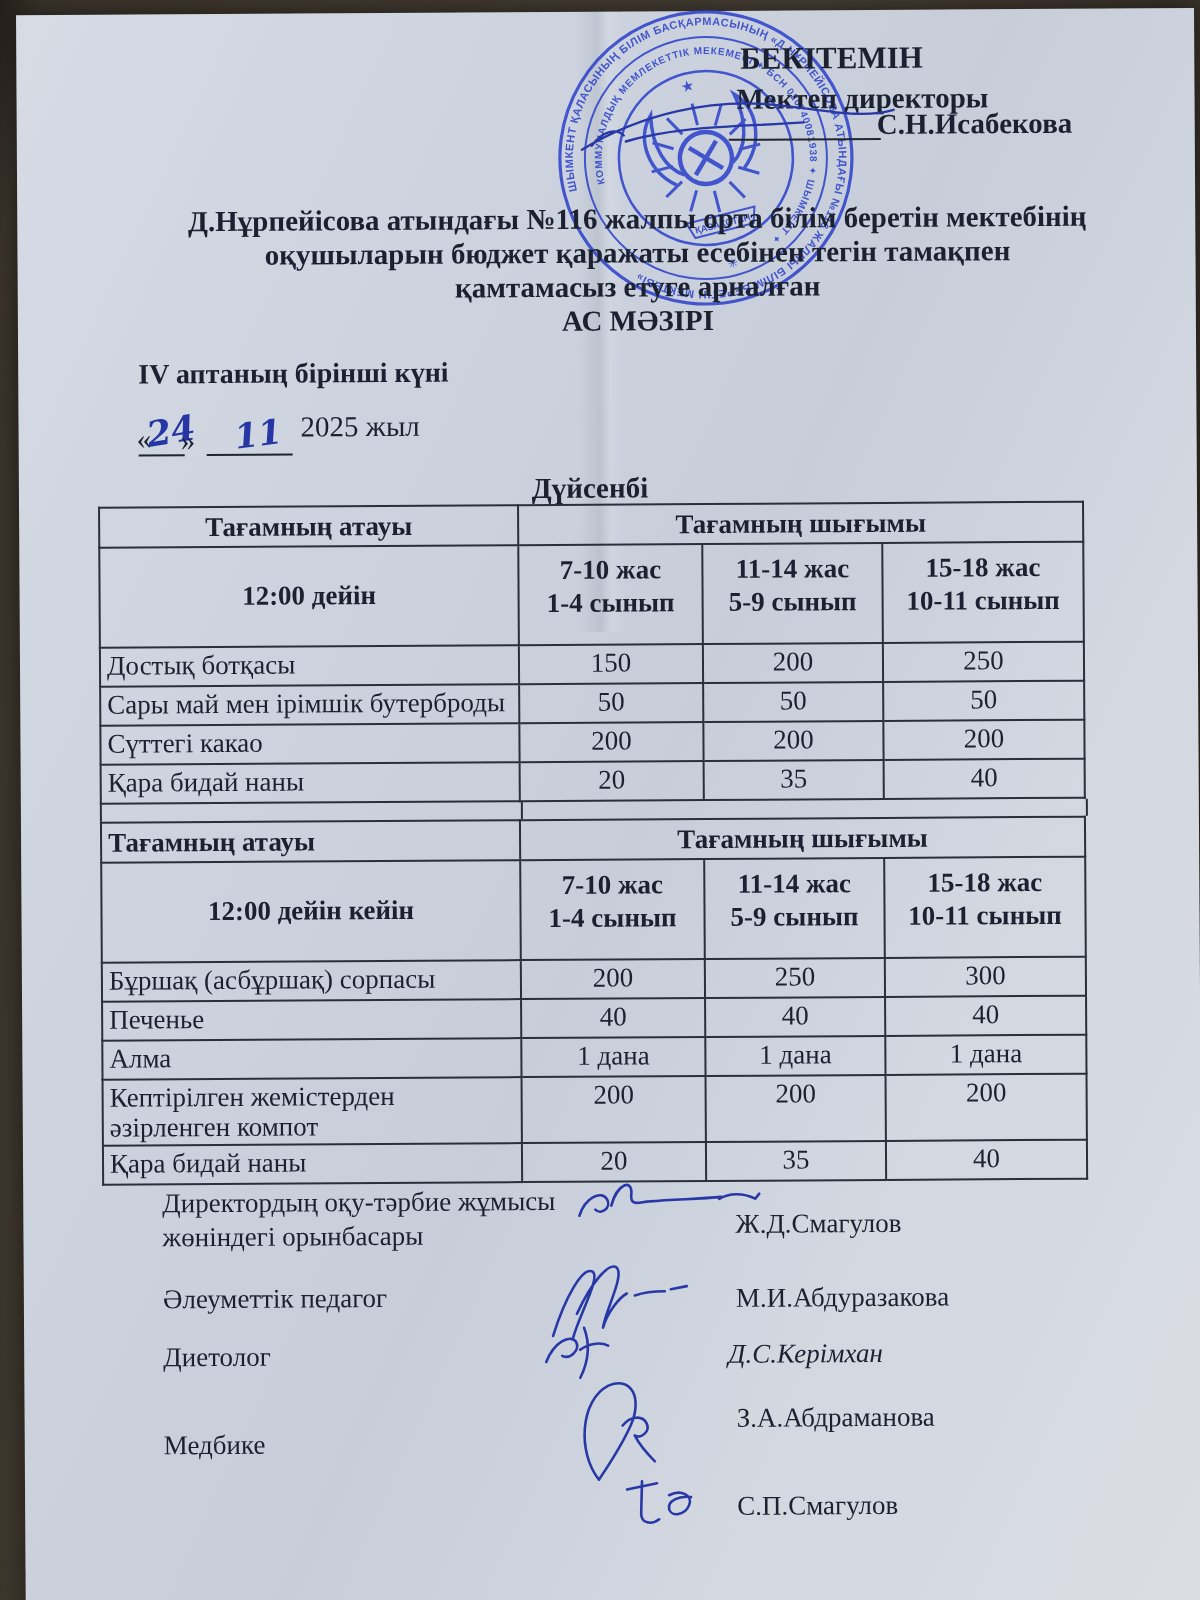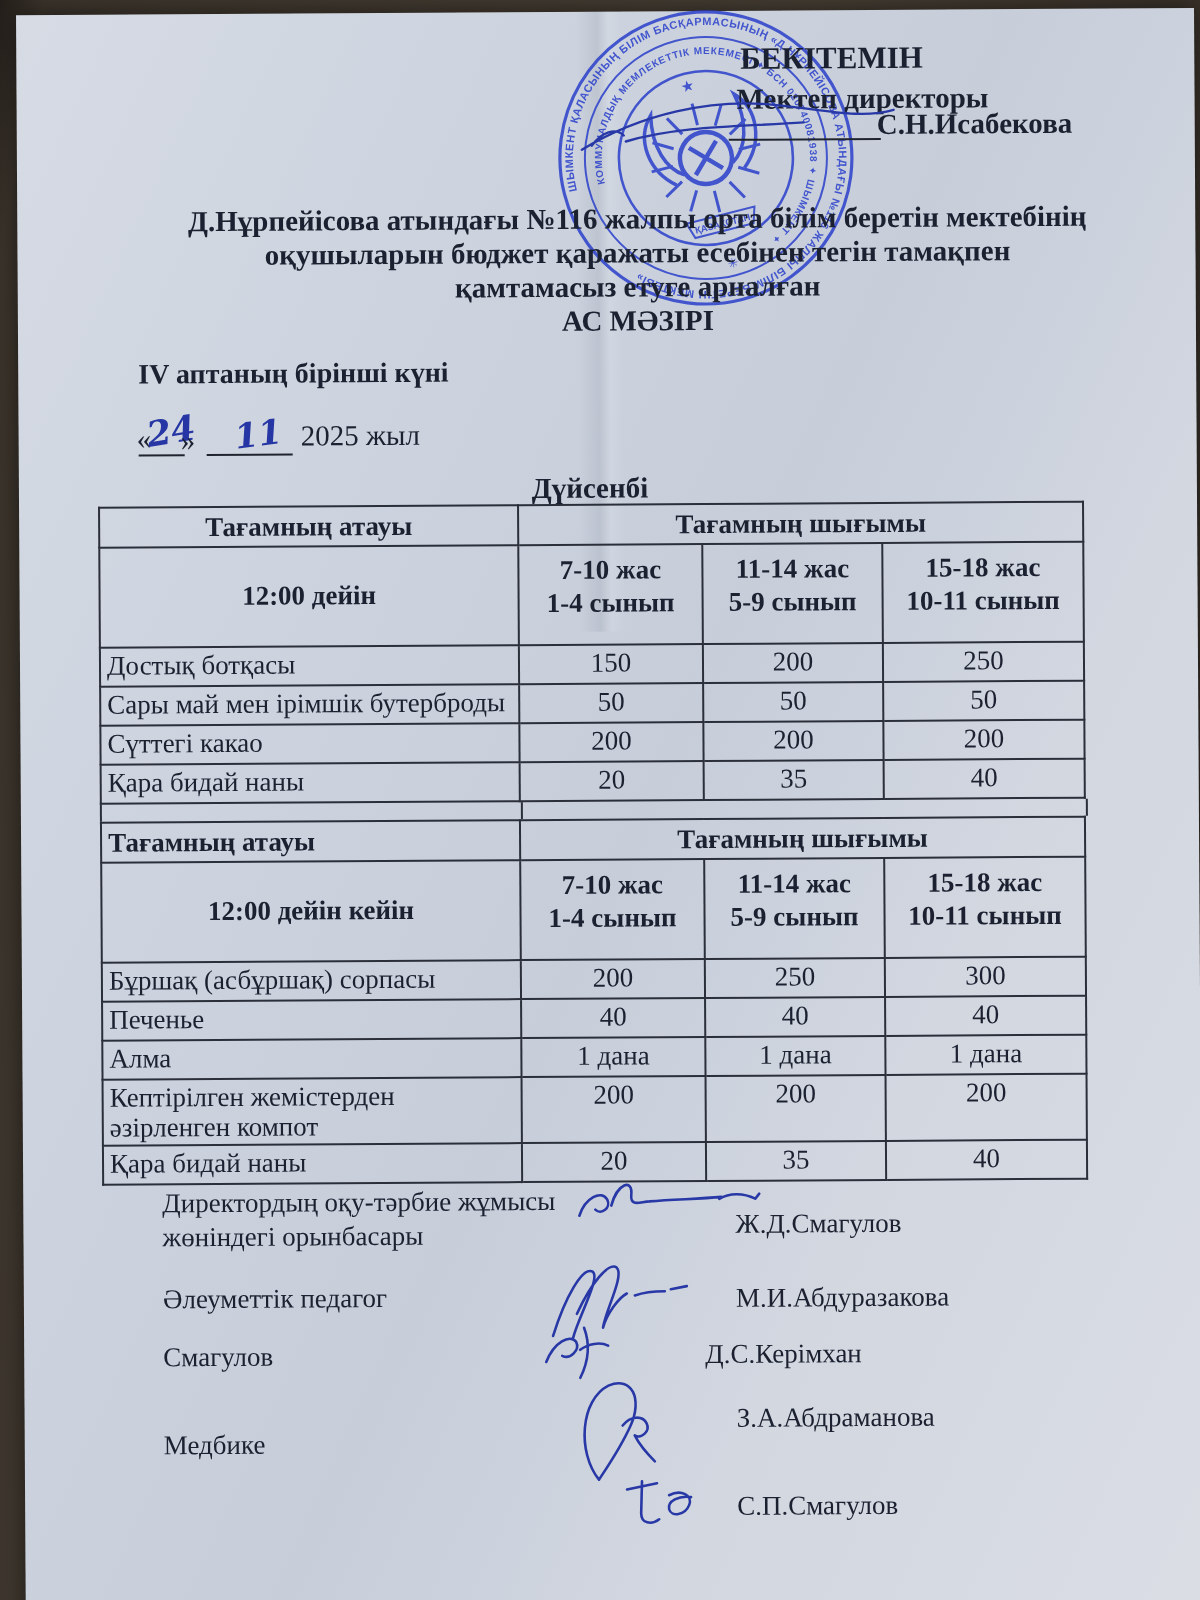--- a/index.html
+++ b/index.html
@@ -29,21 +29,21 @@
   .appr3{left:860px;top:98px;font-size:29px;}
   .sig-line{left:712px;top:128px;width:152px;border-bottom:2.5px solid #20242e;height:0;}
   
   .title{left:90px;top:190px;width:1060px;font-size:29px;line-height:34px;}
   .week{left:120px;top:344px;font-size:28px;}
   
   .dq1{left:118px;top:408px;font-size:29px;}
   .dq2{left:162px;top:410px;font-size:29px;}
   .dline1{left:120px;top:440px;width:46px;border-bottom:2px solid #20242e;height:0;}
   .dline2{left:188px;top:440px;width:86px;border-bottom:2px solid #20242e;height:0;}
-  .dyear{left:282px;top:406px;font-size:29px;}
+  .dyear{left:282px;top:397px;font-size:29px;}
   .hand{font-style:italic;font-weight:bold;color:#2636a4;font-family:"DejaVu Serif",serif;}
   .hday{left:128px;top:396px;font-size:35px;transform:rotate(-9deg);}
   .hmonth{left:216px;top:400px;font-size:34px;transform:rotate(-7deg);}
   .dayhead{left:79px;top:460px;width:984px;font-size:29px;}
   
   .tblwrap{left:79px;top:492px;width:986px;}
   table.menu{border-collapse:collapse;table-layout:fixed;width:984px;}
   table.menu td{border:2.5px solid #2a2f3a;padding:2px 6px;font-size:27px;overflow:hidden;}
   td.hdr{font-weight:bold;text-align:center;}
   td.dish{text-align:left;padding-left:10px;line-height:30px;}
@@ -253,25 +253,25 @@
     <path class="pen" stroke-width="2.6" d="M8,46 C14,28 30,20 36,30 C40,38 30,46 24,40 M40,36 C46,14 62,8 60,26 C59,38 70,32 78,32 C104,30 128,30 150,28 M148,30 C158,24 172,24 184,30 L188,25"></path>
   </svg>
   <div class="abs sname" style="left:712px;top:1198px;">Ж.Д.Смагулов</div>
 
   <div class="abs role" style="left:139px;top:1268px;">Әлеуметтік педагог</div>
   <svg class="abs" style="left:515px;top:1238px;" width="152" height="102" viewBox="0 0 152 102">
     <path class="pen" stroke-width="2.6" d="M14,86 C26,48 44,16 54,22 C62,28 40,66 34,88 M38,64 C52,34 70,12 78,18 C86,26 66,62 64,78 C68,64 80,48 88,44 M96,46 C108,42 118,42 126,42 M132,40 L148,37"></path>
   </svg>
   <div class="abs sname" style="left:712px;top:1272px;">М.И.Абдуразакова</div>
 
-  <div class="abs role" style="left:139px;top:1326px;">Смагулов</div>
+  <div class="abs role" style="left:139px;top:1326px;">Диетолог</div>
   <svg class="abs" style="left:512px;top:1308px;" width="92" height="66" viewBox="0 0 92 66">
     <path class="pen" stroke-width="2.6" d="M10,42 C18,22 34,14 40,22 C44,30 34,40 26,36 M48,8 C54,24 52,42 44,58 M44,30 C52,24 64,22 72,26"></path>
   </svg>
-  <div class="abs sname" style="left:681px;top:1328px;">Д.С.Керімхан</div>
+  <div class="abs sname" style="left:704px;top:1328px;font-style:italic;">Д.С.Керімхан</div>
 
   <div class="abs role" style="left:139px;top:1414px;">Медбике</div>
   <svg class="abs" style="left:540px;top:1362px;" width="112" height="118" viewBox="0 0 112 118">
     <path class="pen" stroke-width="2.6" d="M34,106 C12,78 16,26 44,12 C68,2 78,26 66,52 C56,74 42,94 34,106 M58,52 C66,42 78,42 82,50 C86,58 76,66 70,62 C74,70 84,82 90,88"></path>
   </svg>
   <div class="abs sname" style="left:712px;top:1392px;">З.А.Абдраманова</div>
 
   <svg class="abs" style="left:592px;top:1462px;" width="96" height="62" viewBox="0 0 96 62">
     <path class="pen" stroke-width="2.6" d="M10,16 L40,10 M25,8 L24,40 C24,50 34,52 42,46 M52,22 C64,16 76,22 72,32 C68,42 54,44 52,36 C50,28 62,22 74,24"></path>
   </svg>

